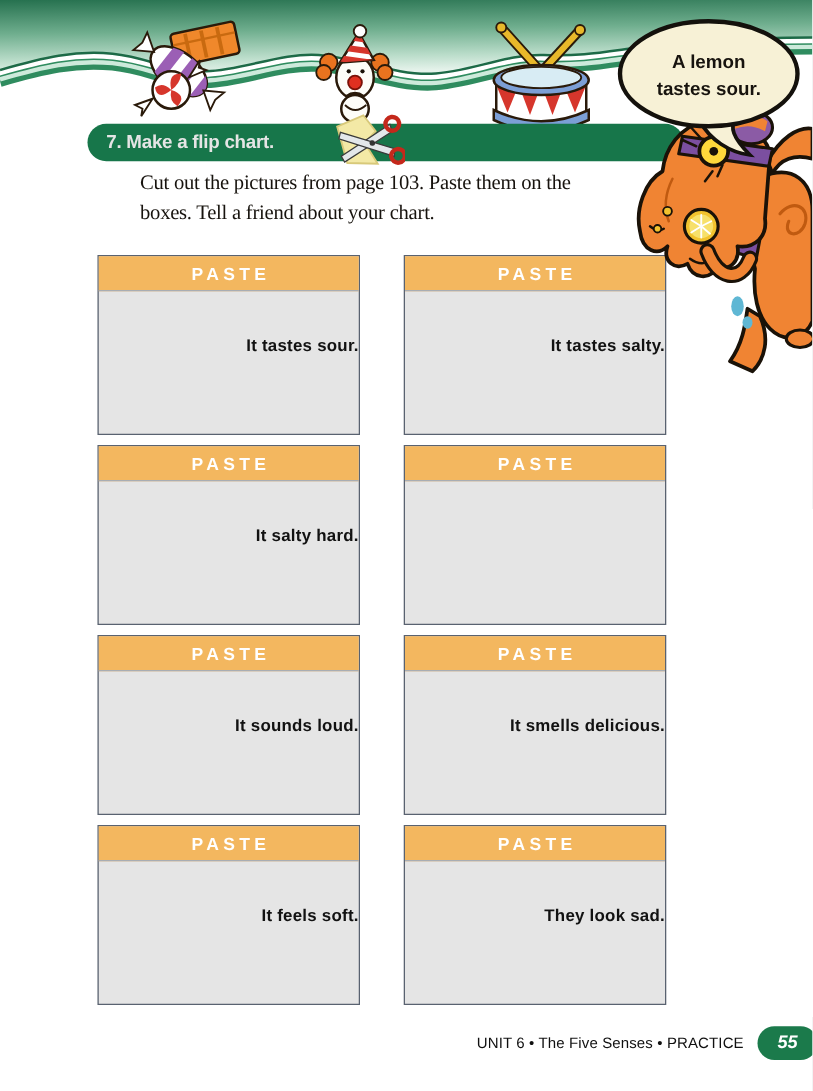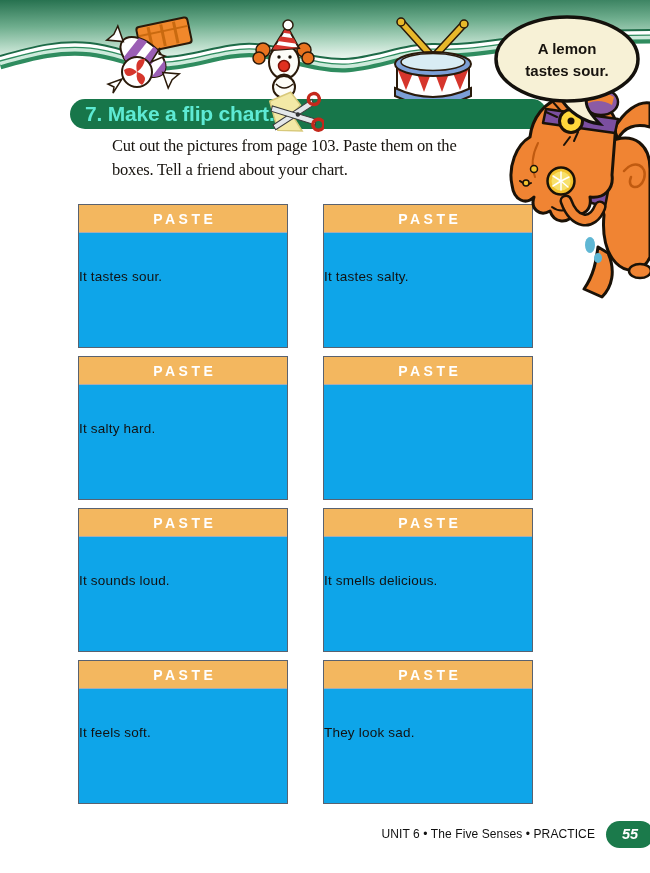--- a/index.html
+++ b/index.html
@@ -10,21 +10,21 @@
   }
   svg { display:block; }
 
   
   .banner { position:absolute; left:0; top:0; width:650px; height:130px; z-index:1; }
 
   
   .heading-bar {
     position:absolute; left:70px; top:99px; width:477px; height:30px;
     background:#17764A; border-radius:15px; z-index:2;
-    color:#5eead4; font-weight:bold; font-size:21px; line-height:30px;
+    color:#e5e5e5; font-weight:bold; font-size:15px; line-height:30px;
     padding-left:15px; box-sizing:border-box; letter-spacing:-0.2px;
   }
   .scissors { position:absolute; left:264px; top:90px; z-index:3; }
 
   
   .camel   { position:absolute; left:468px; top:85px; z-index:4; }
   .bubble  { position:absolute; left:488px; top:12px; z-index:5; }
 
   
   .instructions {
@@ -33,28 +33,28 @@
     font-size:16.5px; line-height:24px; color:#17130e; letter-spacing:-0.2px;
   }
   .instructions span { display:block; white-space:nowrap; }
 
   
   .boxes {
     position:absolute; left:78px; top:204px; z-index:2;
     display:grid; grid-template-columns:210px 210px; column-gap:35px;
     grid-auto-rows:144px; row-gap:8px;
   }
-  .paste-box { border:1.5px solid #596270; background:#0ea5e9; box-sizing:border-box; }
+  .paste-box { border:1.5px solid #596270; background:#e5e5e5; box-sizing:border-box; }
   .paste-head {
     height:27px; background:#F3B75F; border-bottom:1px solid #A8ADB3;
     color:#ffffff; font-weight:bold; font-size:14px; letter-spacing:3.5px;
     text-align:center; line-height:28px; text-indent:3.5px;
   }
   .paste-sentence {
-    margin-top:36px; text-align:left; font-weight:normal;
+    margin-top:36px; text-align:right; font-weight:bold;
     font-size:13.5px; color:#121212; letter-spacing:0.2px;
   }
 
   
   .footer-caption {
     position:absolute; right:55px; top:827px; z-index:2;
     font-weight:normal; font-size:12px; color:#101010; letter-spacing:0.1px;
   }
   .page-pill {
     position:absolute; left:606px; top:821px; width:48px; height:27px; z-index:2;

